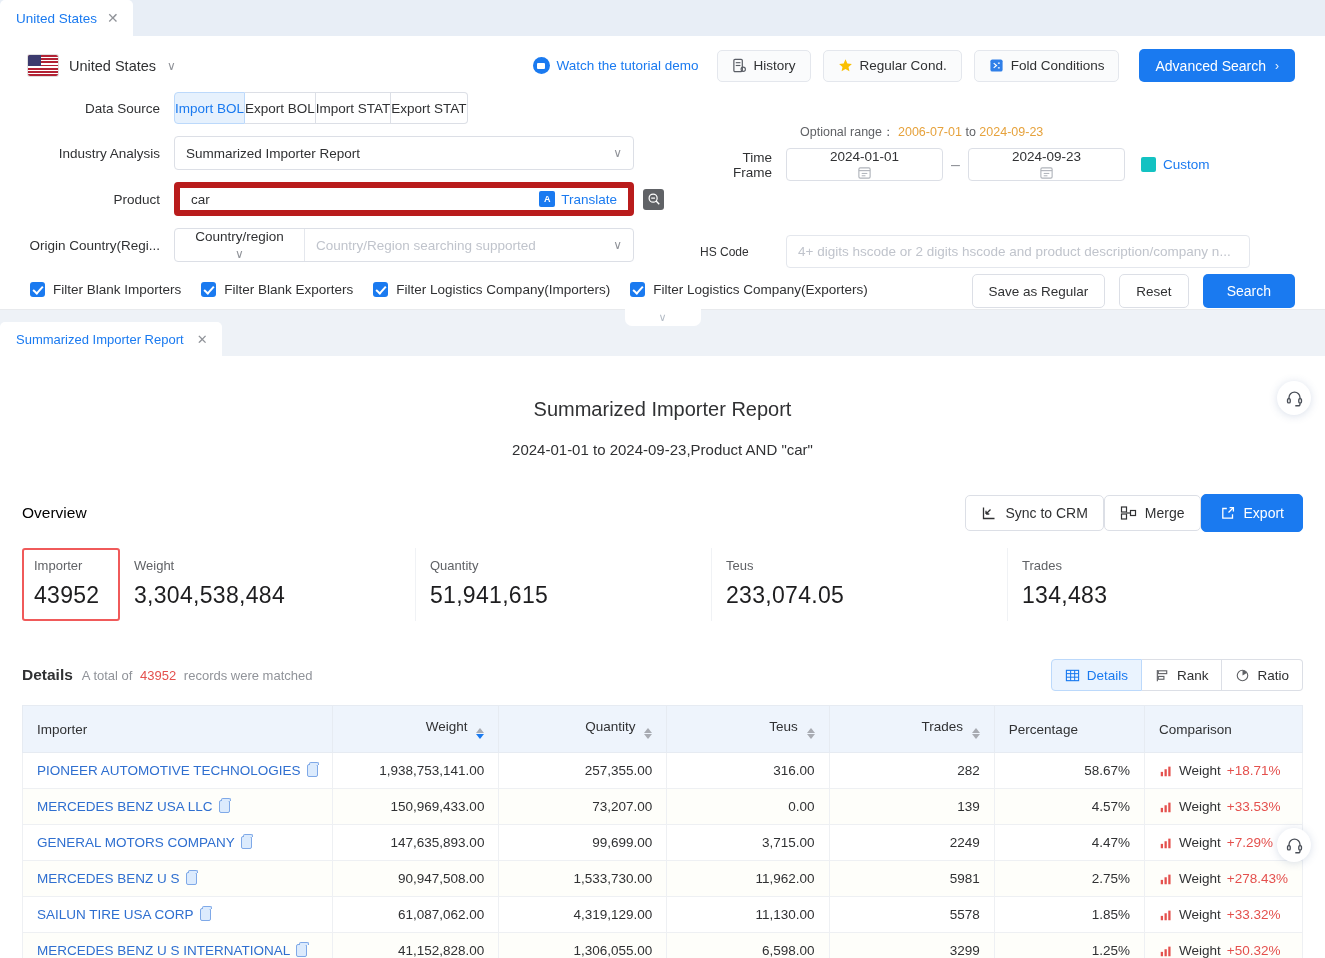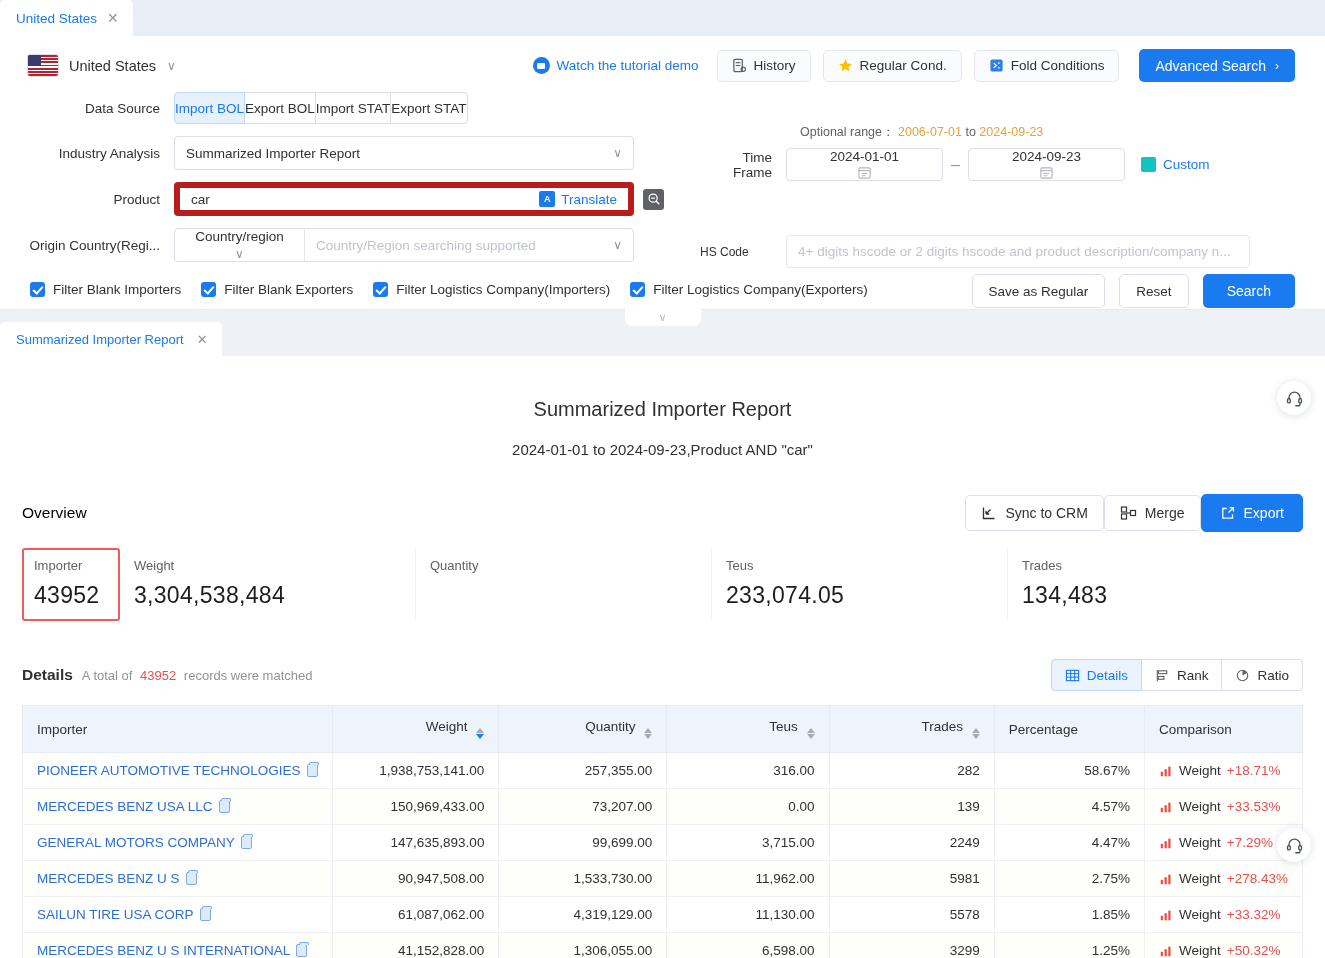--- a/index.html
+++ b/index.html
@@ -528,20 +528,21 @@
         <div class="stat boxed">
           <div class="stat-k">Importer</div>
           <div class="stat-v">43952</div>
         </div>
         <div class="stat">
           <div class="stat-k">Weight</div>
           <div class="stat-v">3,304,538,484</div>
         </div>
         <div class="stat">
           <div class="stat-k">Quantity</div>
+          <div class="stat-v">51,941,615</div>
         </div>
         <div class="stat">
           <div class="stat-k">Teus</div>
           <div class="stat-v">233,074.05</div>
         </div>
         <div class="stat">
           <div class="stat-k">Trades</div>
           <div class="stat-v">134,483</div>
         </div>
       </div>

